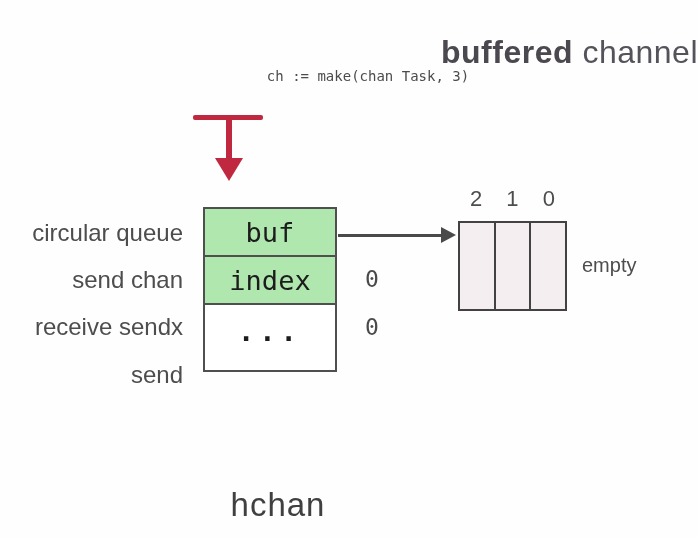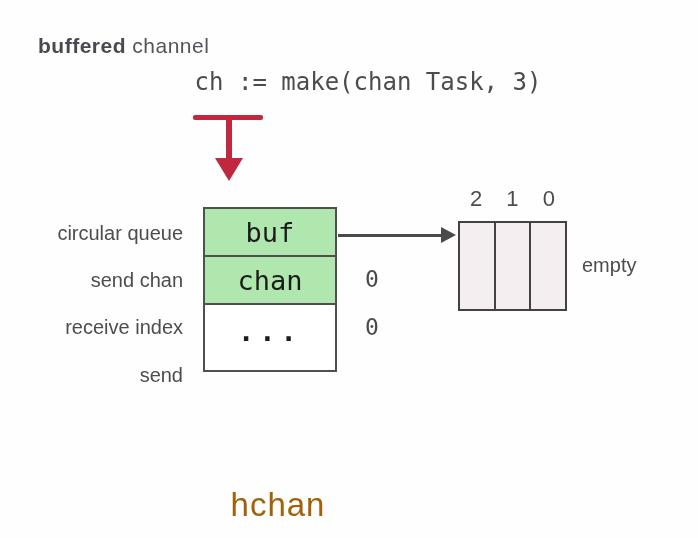--- a/index.html
+++ b/index.html
@@ -1,88 +1,88 @@
 <!DOCTYPE html>
 <html><head>
 <meta charset="utf-8">
 <style>
   html,body{margin:0;padding:0;background:#ffffff;}
   .canvas{
     position:relative;width:698px;height:538px;background:#fefefe;
     font-family:"Liberation Sans",sans-serif;color:#54505a;overflow:hidden;
   }
   
-  .title{position:absolute;left:38px;top:34px;width:660px;text-align:left;
-         font-size:21px;color:#56525a;letter-spacing:0.5px;}
+  .title{position:absolute;left:38px;top:34px;width:660px;text-align:right;
+         font-size:32px;color:#56525a;letter-spacing:0.5px;}
   .title .bold{font-weight:bold;color:#4c484f;}
   .code{position:absolute;left:38px;top:68px;width:660px;text-align:center;
-        font-family:"DejaVu Sans Mono",monospace;font-size:24px;color:#4c4c4c;}
+        font-family:"DejaVu Sans Mono",monospace;font-size:14px;color:#4c4c4c;}
   
   .red-bar{position:absolute;left:193px;top:115px;width:70px;height:5px;background:#c0283f;border-radius:2px;}
   .red-stem{position:absolute;left:226px;top:118px;width:6px;height:44px;background:#c0283f;}
   .red-head{position:absolute;left:215px;top:158px;width:0;height:0;
             border-left:14px solid transparent;border-right:14px solid transparent;
             border-top:23px solid #c0283f;}
   
   .struct{position:absolute;left:203px;top:207px;width:134px;border:2px solid #4f4f4f;
           box-sizing:border-box;background:#0369a1;}
   .srow{display:flex;align-items:center;justify-content:center;
         font-family:"DejaVu Sans Mono",monospace;font-size:27px;color:#1c1c1c;
         border-bottom:2px solid #4f4f4f;box-sizing:border-box;}
   .srow:last-child{border-bottom:none;}
   .h46{height:48px;} .h45{height:47px;} .hdots{height:65px;}
   .green{background:#afe7af;}
   .purple{background:#e6c9f2;}
   .white{background:#ffffff;}
   .dots{font-weight:bold;letter-spacing:5px;transform:translateY(-6px);}
   
   .flabel{position:absolute;right:515px;white-space:nowrap;text-align:right;
-          font-size:20px;color:#4d4d4d;line-height:26px;}
+          font-size:24px;color:#4d4d4d;line-height:26px;}
   .lq{top:220px;} .lsi{top:267px;} .lri{top:314px;} .lmu{top:362px;}
   
   .zero{position:absolute;left:360px;width:24px;text-align:center;
         font-family:"DejaVu Sans Mono",monospace;font-size:23px;color:#4a4a4a;}
   .z1{top:266px;} .z2{top:314px;}
   
   .gshaft{position:absolute;left:338px;top:234px;width:108px;height:3px;background:#4a4a4a;}
   .ghead{position:absolute;left:441px;top:227px;width:0;height:0;
          border-top:8px solid transparent;border-bottom:8px solid transparent;
          border-left:15px solid #4a4a4a;}
   
   .indices{position:absolute;left:458px;top:186px;width:109px;display:flex;}
   .indices div{flex:1;text-align:center;font-size:22px;color:#4d4d4d;}
   .array{position:absolute;left:458px;top:221px;width:109px;height:90px;display:flex;
          border:2px solid #424242;box-sizing:border-box;background:#fff;}
   .cell{flex:1;background:#f5eef0;border-right:2px solid #424242;box-sizing:border-box;}
   .cell:last-child{border-right:none;}
   .empty-label{position:absolute;left:582px;top:254px;font-size:20px;color:#4d4d4d;}
   
   .hchan{position:absolute;left:200px;top:486px;width:156px;text-align:center;
-         font-size:33px;color:#a16207;letter-spacing:1px;}
+         font-size:33px;color:#404040;letter-spacing:1px;}
 </style>
 </head>
 <body>
 
 <div class="canvas">
 
   <div class="title"><span class="bold">buffered</span><span> channel</span></div>
   <div class="code">ch := make(chan Task, 3)</div>
 
   <div class="red-bar"></div>
   <div class="red-stem"></div>
   <div class="red-head"></div>
 
   <div class="flabel lq">circular queue</div>
   <div class="flabel lsi">send chan</div>
-  <div class="flabel lri">receive index</div>
+  <div class="flabel lri">receive sendx</div>
   <div class="flabel lmu">send</div>
 
   <div class="struct">
     <div class="srow h46 green">buf</div>
-    <div class="srow h46 green">chan</div>
+    <div class="srow h46 green">index</div>
     <div class="srow hdots white">
         <span class="dots">...</span>
       </div>
   </div>
 
   <div class="zero z1">0</div>
   <div class="zero z2">0</div>
 
   <div class="gshaft"></div>
   <div class="ghead"></div>

